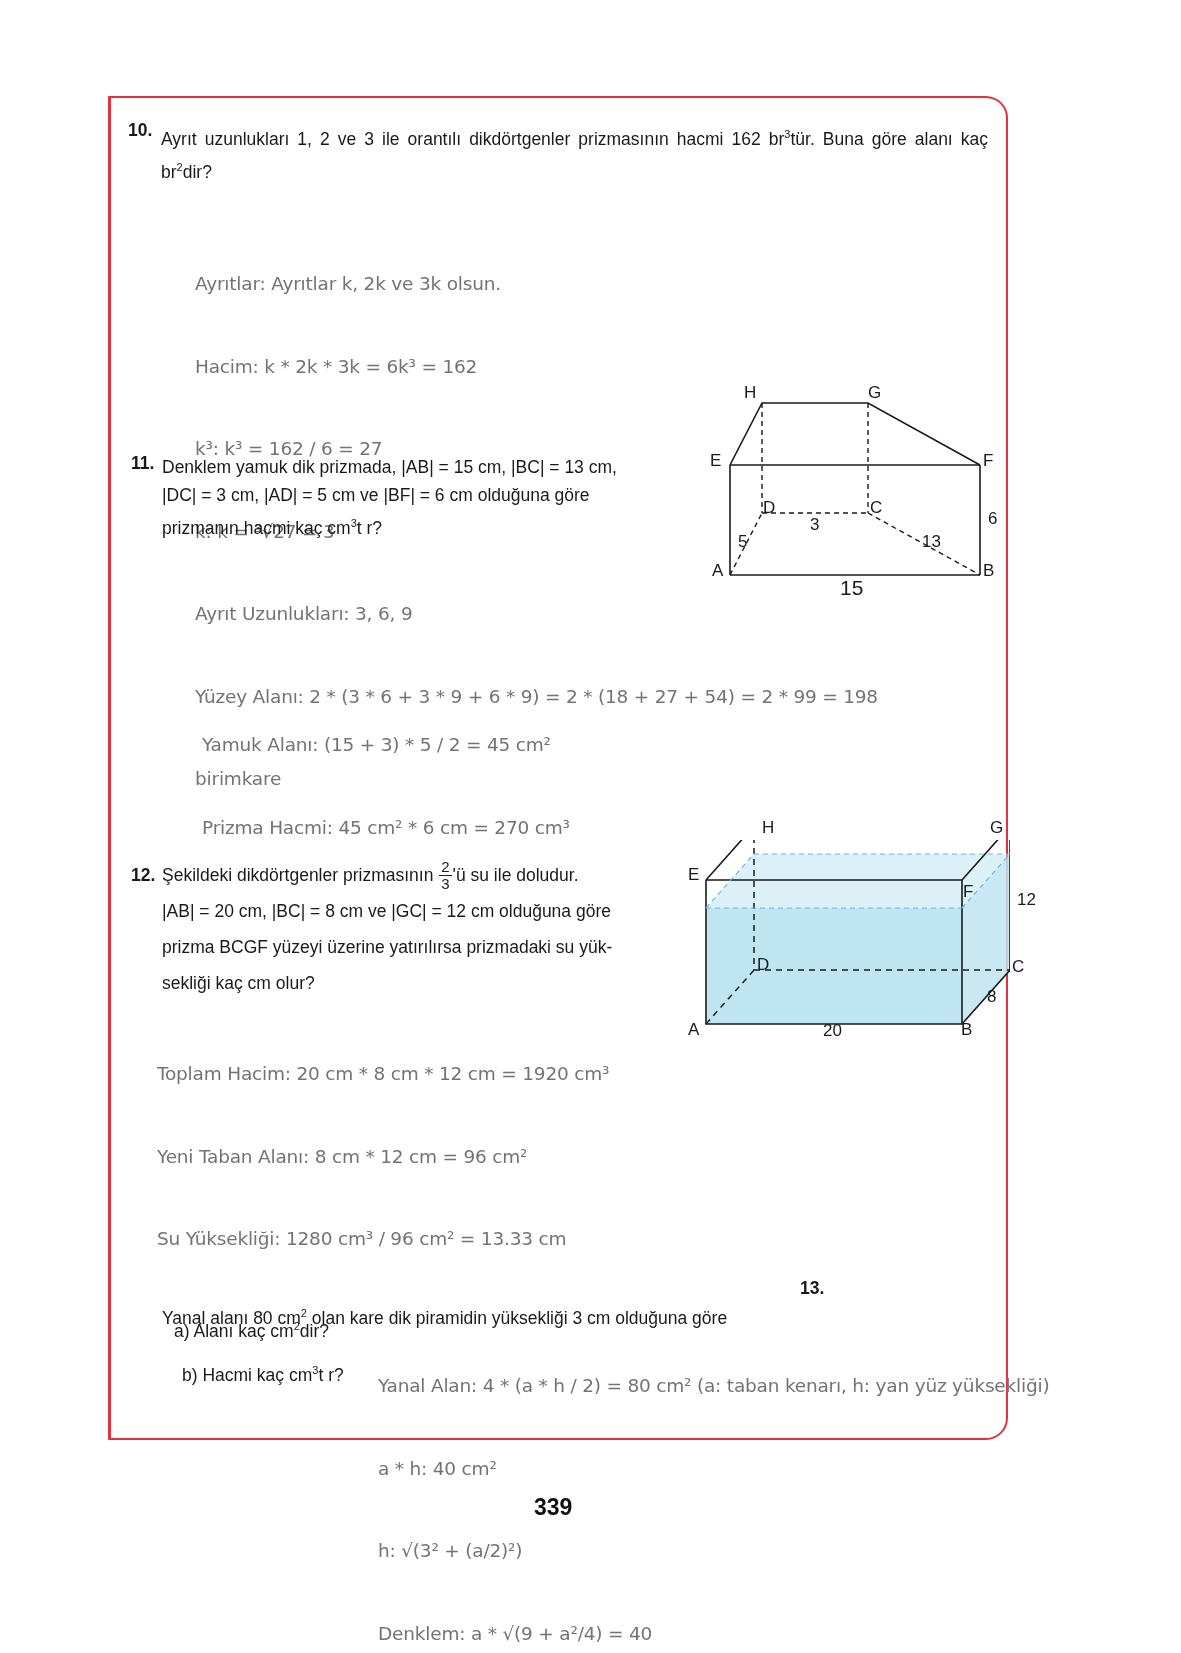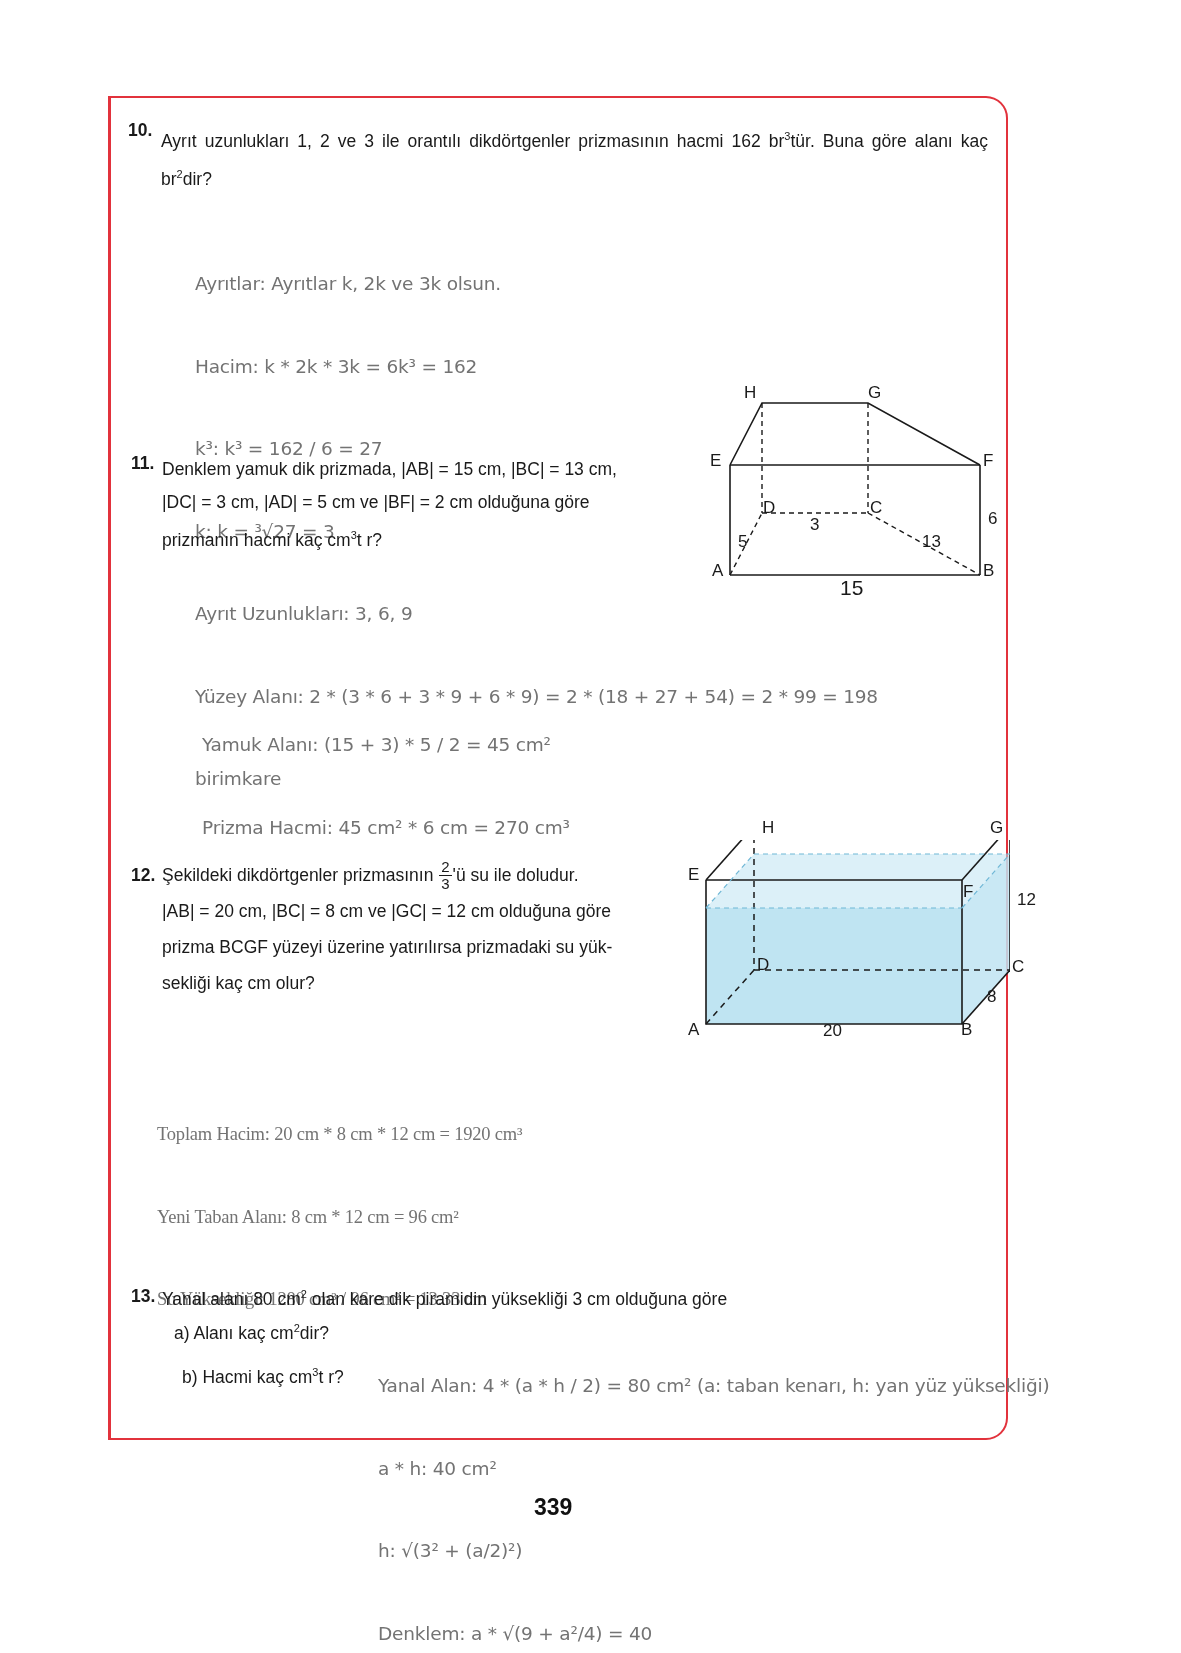--- a/index.html
+++ b/index.html
@@ -33,21 +33,21 @@
 
   .q { position: absolute; }
 
   .qnum {
     font-weight: bold;
     font-size: 17.5px;
   }
 
   .qtext {
     font-size: 17.5px;
-    line-height: 33px;
+    line-height: 28px;
     color: #1a1a1a;
     text-align: justify;
   }
   .qtext sup { font-size: 11px; vertical-align: super; }
 
   .abs { position: absolute; }
 
   
   .answer {
     position: absolute;
@@ -109,21 +109,21 @@
   <div>Ayrıt Uzunlukları: 3, 6, 9</div>
   <div>Yüzey Alanı: 2 * (3 * 6 + 3 * 9 + 6 * 9) = 2 * (18 + 27 + 54) = 2 * 99 = 198</div>
   <div>birimkare</div>
 </div>
 
 <div class="q" style="left:131px; top:453px; width:560px;">
   <div style="display:flex; align-items:flex-start;">
     <div class="qnum" style="width:31px; flex:none;">11.</div>
     <div class="qtext" style="width:529px;">
       <span>Denklem yamuk dik prizmada, </span><span class="bars">AB</span><span> = 15 cm, </span><span class="bars">BC</span><span> = 13 cm,</span><br>
-      <span class="bars">DC</span><span> = 3 cm, </span><span class="bars">AD</span><span> = 5 cm ve </span><span class="bars">BF</span><span> = 2 cm olduğuna göre</span><br>
+      <span class="bars">DC</span><span> = 3 cm, </span><span class="bars">AD</span><span> = 5 cm ve </span><span class="bars">BF</span><span> = 6 cm olduğuna göre</span><br>
       <span>prizmanın hacmi kaç cm</span><sup>3</sup><span>t  r?</span>
     </div>
   </div>
 </div>
 
 <div class="abs" style="left:700px; top:385px;">
   <svg width="300" height="215" viewBox="0 0 300 215">
 
     <polyline points="30,80 62,18 168,18 280,80" fill="none" stroke="#1a1a1a" stroke-width="1.6"></polyline>
 
@@ -213,28 +213,28 @@
   <span class="abs" style="left:67px; top:115px; font-size:17px;">D</span>
   <span class="abs" style="left:322px; top:117px; font-size:17px;">C</span>
   <span class="abs" style="left:-2px; top:180px; font-size:17px;">A</span>
   <span class="abs" style="left:271px; top:180px; font-size:17px;">B</span>
 
   <span class="abs" style="left:133px; top:181px; font-size:17px;">20</span>
   <span class="abs" style="left:297px; top:147px; font-size:17px;">8</span>
   <span class="abs" style="left:327px; top:50px; font-size:17px;">12</span>
 </div>
 
-<div class="answer" style="left:157px; top:1066px;font-family:Liberation Serif, serif;">
+<div class="answer" style="left:157px; top:1005px;">
   <div>Toplam Hacim: 20 cm * 8 cm * 12 cm = 1920 cm³</div>
   <div>Yeni Taban Alanı: 8 cm * 12 cm = 96 cm²</div>
   <div>Su Yüksekliği: 1280 cm³ / 96 cm² = 13.33 cm</div>
 </div>
 
 <div class="q" style="left:131px; top:1278px; width:700px;">
-  <div style="display:flex; align-items:center;">
+  <div style="display:flex; align-items:flex-end;flex-direction:column;">
     <div class="qnum" style="width:31px; flex:none;">13.</div>
     <div class="qtext" style="width:669px;">
       <span>Yanal alanı 80 cm</span><sup>2</sup><span> olan kare dik piramidin yüksekliği 3 cm olduğuna göre</span>
     </div>
   </div>
 </div>
 
 <div class="abs qtext" style="left:174px; top:1312px;">
   <span>a) Alanı kaç cm</span><sup>2</sup><span>dir?</span>
 </div>

